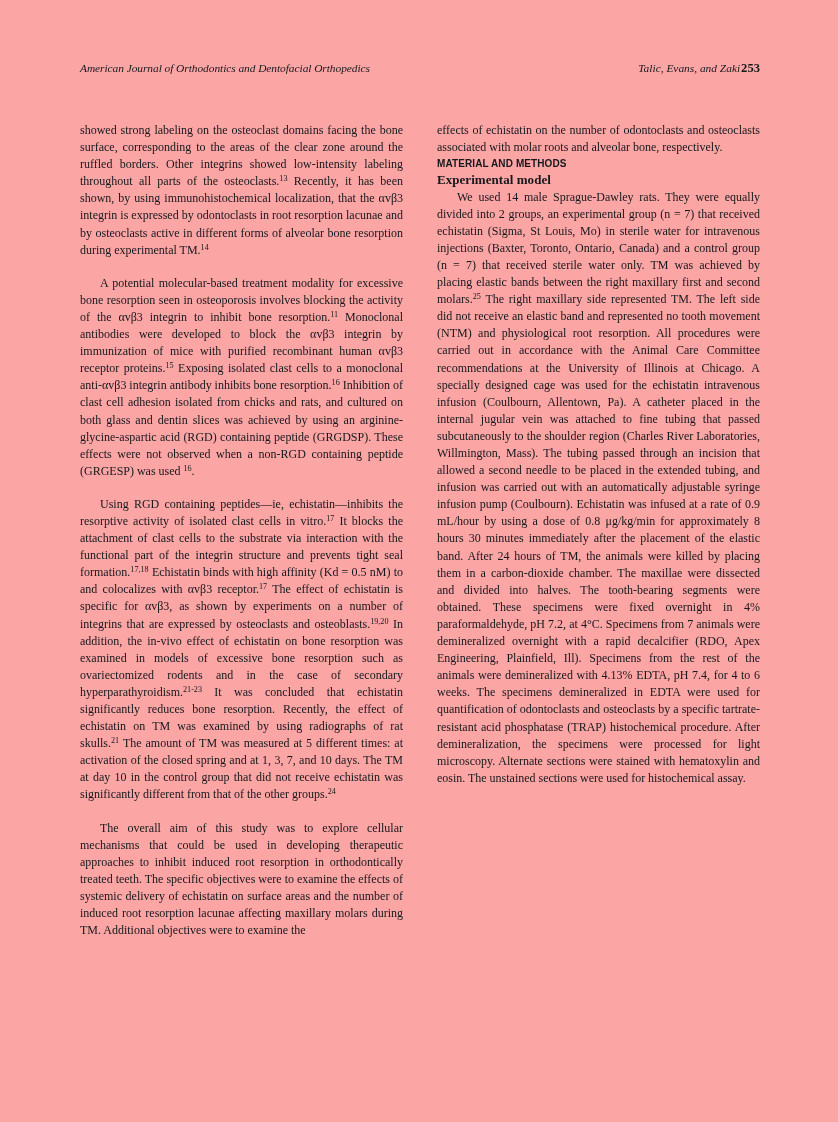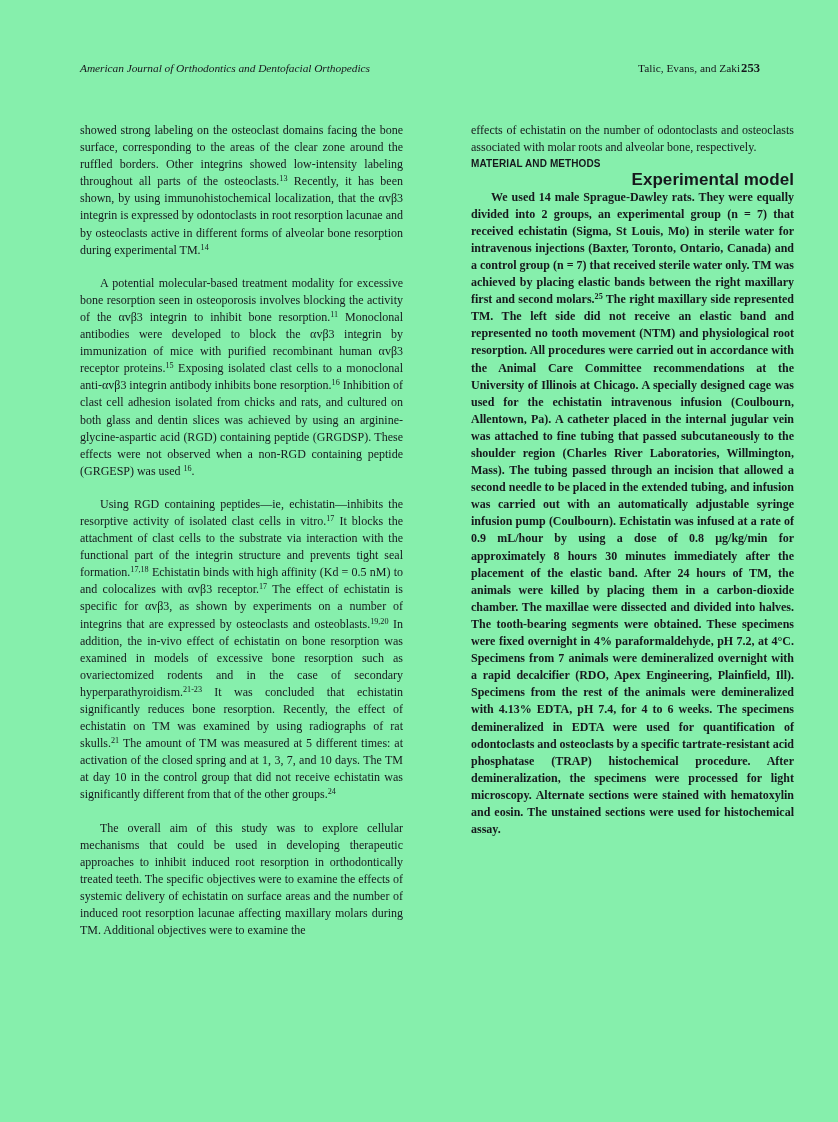--- a/index.html
+++ b/index.html
@@ -15,21 +15,21 @@
     font-family: "Liberation Serif", "DejaVu Serif", serif;
     color: #16181c;
     -webkit-font-smoothing: antialiased;
   }
 
   .page {
     position: absolute;
     left: 0; top: 0;
     width: 838px;
     height: 1122px;
-    background: #86efac;
+    background: #fca5a5;
   }
 
   
   .runhead {
     position: absolute;
     left: 80px;
     top: 61px;
     width: 680px;
     height: 34px;
   }
@@ -49,20 +49,21 @@
   }
   .runhead-right {
     position: absolute;
     right: 0;
     top: 0;
     font-size: 11.4px;
     line-height: 15.5px;
     white-space: nowrap;
   }
   .runhead-right .authors {
+    font-style: italic;
   }
   .runhead-right .pageno {
     font-weight: bold;
     font-style: normal;
     font-size: 12.6px;
     margin-left: 1px;
   }
 
   
   .columns {
@@ -70,21 +71,21 @@
     left: 80px;
     top: 122px;
     width: 680px;
   }
   .col {
     position: absolute;
     top: 0;
     width: 323px;
   }
   .col-left  { left: 0px; }
-  .col-right { left: 357px; margin-left: 34px; }
+  .col-right { left: 357px; }
 
   p.body {
     margin: 0;
     font-size: 12px;
     line-height: 17.1px;
     text-align: justify;
     text-justify: inter-word;
     hyphens: none;
     word-spacing: -0.1px;
   }
@@ -105,31 +106,30 @@
     margin: 0;
     font-family: "Liberation Sans", "DejaVu Sans", sans-serif;
     font-size: 10px;
     font-weight: bold;
     line-height: 16px;
     letter-spacing: 0.1px;
     color: #16181c;
   }
   h3.subsec {
     margin: 0;
-    font-family: Liberation Sans, sans-serif;
-    font-size: 17px;
+    font-family: Liberation Serif, serif;
+    font-size: 13px;
     font-weight: bold;
     line-height: 16.4px;
     letter-spacing: 0.05px;
     color: #16181c;
-    text-align: right;
   }
 
   .gap-before-head { margin-top: 14px; }
-  .gap-after-head  { margin-top: 7px; font-weight: bold; }
+  .gap-after-head  { margin-top: 7px; }
 </style>
 </head>
 <body>
 
 <div class="page">
 
   <div class="runhead">
     <div class="runhead-left">
       <span>American Journal of Orthodontics and Dentofacial Orthopedics</span>
     </div>

